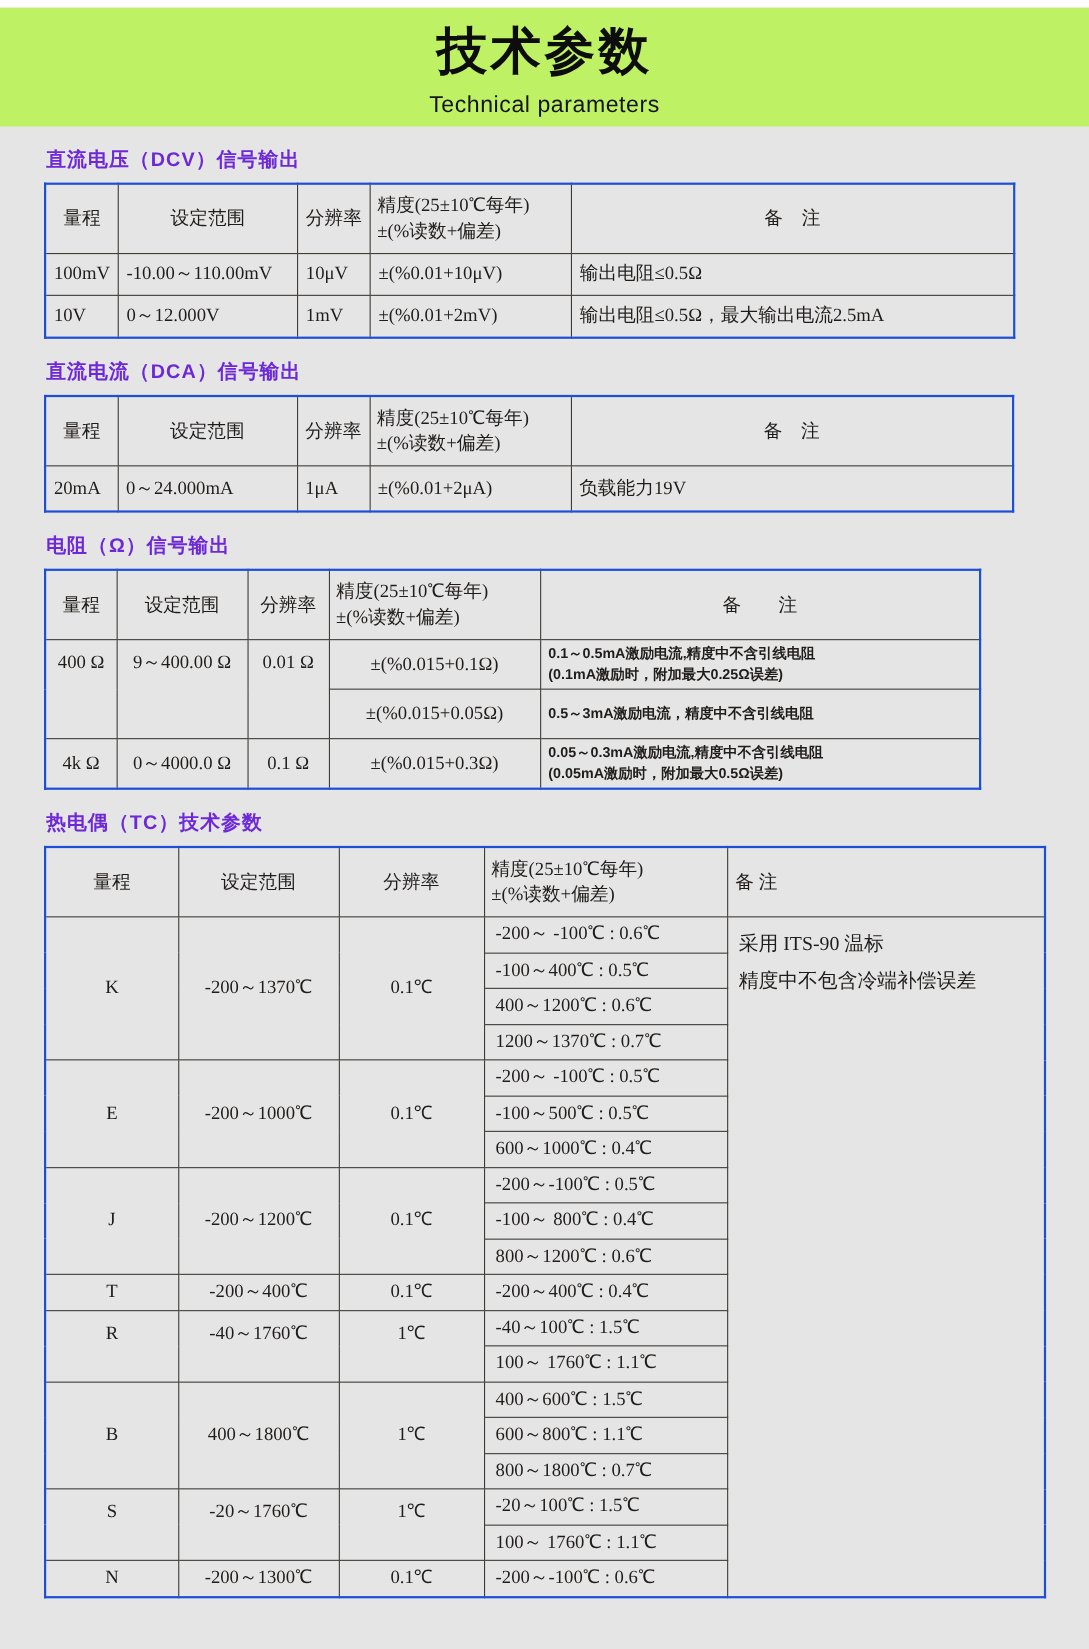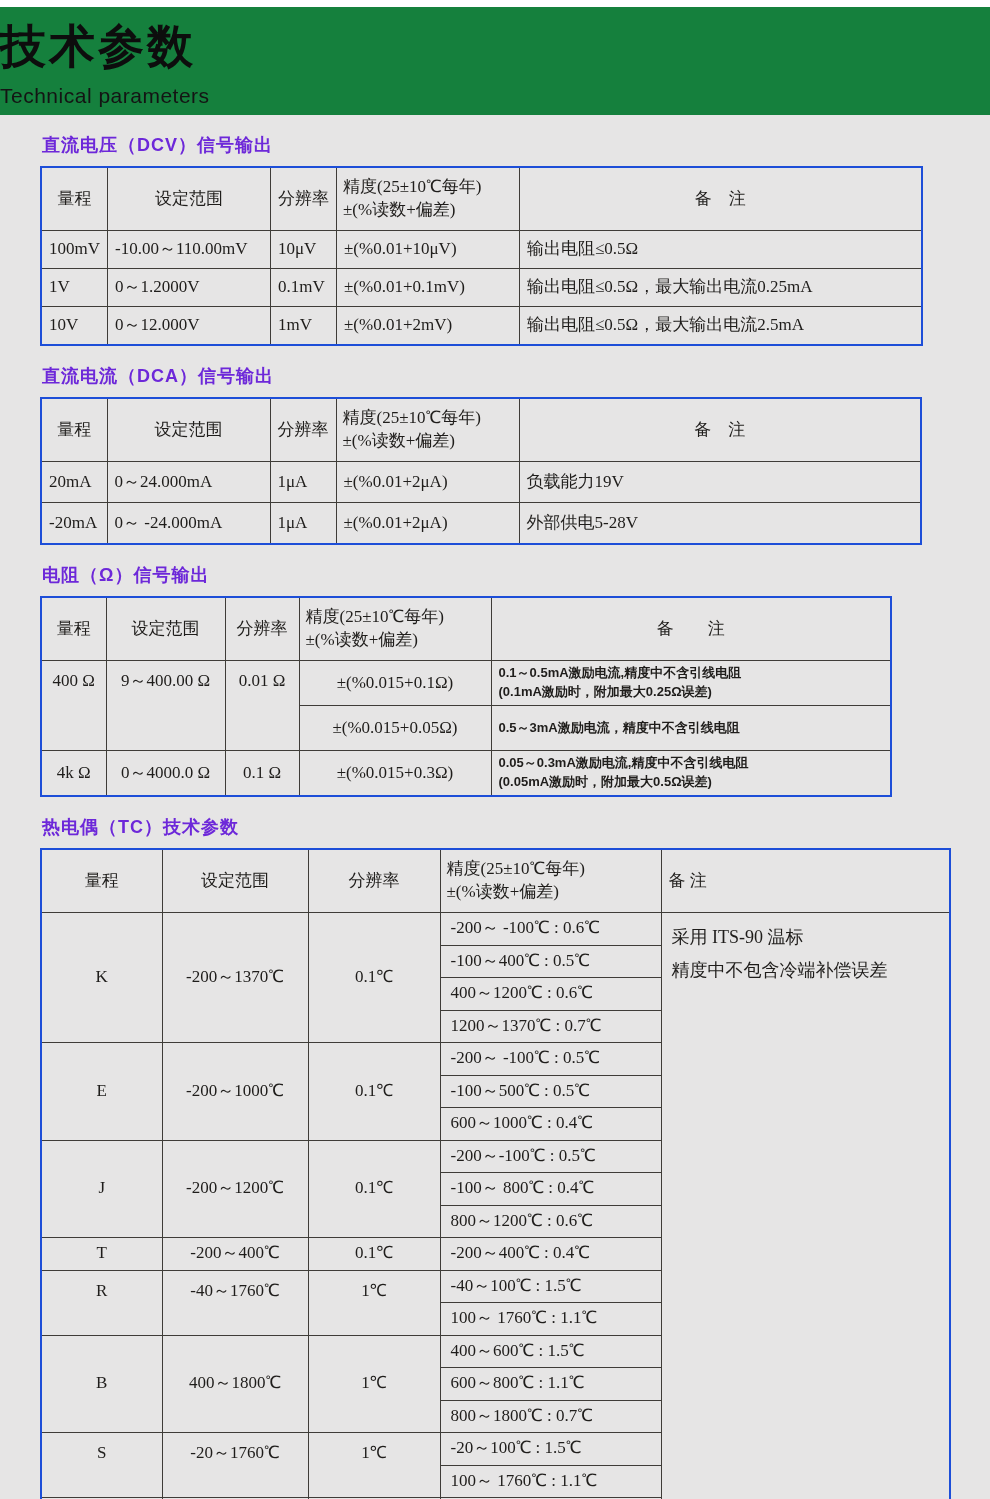--- a/index.html
+++ b/index.html
@@ -3,21 +3,21 @@
 <meta charset="utf-8">
 <style>
   html,body{margin:0;padding:0;}
   body{
     width:990px;height:1499px;overflow:hidden;
     background:#e6e5e5;color:#1f1d1b;
     font-family:"Liberation Serif", serif;
   }
   .top-strip{height:7px;background:#fffdff;}
   .band{
-    height:108px;background:#15803d;text-align:left;
+    height:108px;background:#bef264;text-align:center;
   }
   .band .title{
     font-family:"Liberation Sans", sans-serif;
     font-weight:bold;font-size:46px;line-height:1;
     padding-top:16px;letter-spacing:3px;color:#0d0d0d;
   }
   .band .subtitle{
     font-family:"Liberation Sans", sans-serif;
     font-size:21px;color:#141414;margin-top:15px;letter-spacing:0.5px;
   }
@@ -93,27 +93,20 @@
       </thead>
       <tbody>
         <tr>
           <td>100mV</td>
           <td>-10.00～110.00mV</td>
           <td>10μV</td>
           <td>±(%0.01+10μV)</td>
           <td>输出电阻≤0.5Ω</td>
         </tr>
         <tr>
-          <td>1V</td>
-          <td>0～1.2000V</td>
-          <td>0.1mV</td>
-          <td>±(%0.01+0.1mV)</td>
-          <td>输出电阻≤0.5Ω，最大输出电流0.25mA</td>
-        </tr>
-        <tr>
           <td>10V</td>
           <td>0～12.000V</td>
           <td>1mV</td>
           <td>±(%0.01+2mV)</td>
           <td>输出电阻≤0.5Ω，最大输出电流2.5mA</td>
         </tr>
       </tbody>
     </table>
 
   <div class="sec-heading">直流电流（DCA）信号输出</div>
@@ -135,27 +128,20 @@
           <th>备　注</th>
         </tr>
       </thead>
       <tbody>
         <tr>
           <td>20mA</td>
           <td>0～24.000mA</td>
           <td>1μA</td>
           <td>±(%0.01+2μA)</td>
           <td>负载能力19V</td>
-        </tr>
-        <tr>
-          <td>-20mA</td>
-          <td>0～ -24.000mA</td>
-          <td>1μA</td>
-          <td>±(%0.01+2μA)</td>
-          <td>外部供电5-28V</td>
         </tr>
       </tbody>
     </table>
 
   <div class="sec-heading">电阻（Ω）信号输出</div>
   <table class="t-ohm">
       <colgroup>
         <col style="width: 65px;">
         <col style="width: 119px;">
         <col style="width: 74px;">

